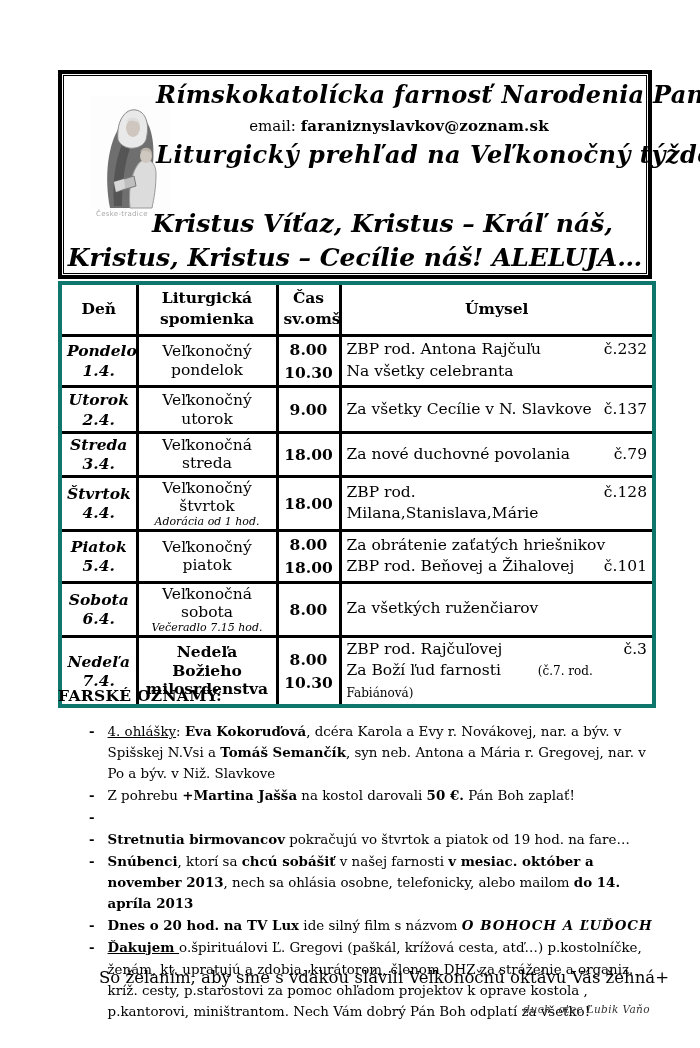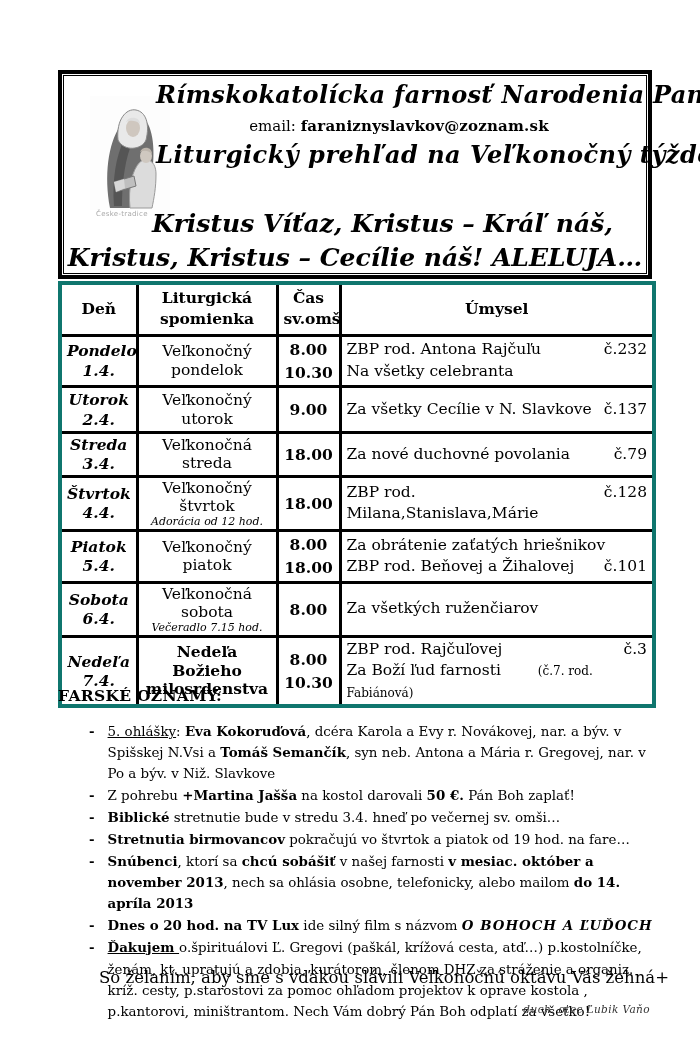--- a/index.html
+++ b/index.html
@@ -173,21 +173,21 @@
             </div>
           </td>
         </tr>
         <tr style="height: 53px;">
           <td class="day-cell">
             <div>Štvrtok</div>
             <div>4.4.</div>
           </td>
           <td class="lit-cell">
             <div>Veľkonočný  štvrtok</div>
-            <div class="lit-note">Adorácia od 12 hod.</div>
+            <div class="lit-note">Adorácia od 1 hod.</div>
           </td>
           <td class="time-cell">
             <div>18.00</div>
           </td>
           <td class="intent-cell">
             <div class="intent-line">
               <span>ZBP rod. Milana,Stanislava,Márie</span>
               <span class="intent-num">č.128</span>
             </div>
           </td>
@@ -255,29 +255,28 @@
           </td>
         </tr>
       </tbody>
   </table>
 
   <div class="oznamy">
     <div class="oznamy-title">FARSKÉ OZNAMY:</div>
     <ul class="oz-list" id="oznamy-list">
         <li class="oz-item">
           <span class="oz-dash">-</span>
-          <span><span class="u">5. ohlášky</span><span>: </span><span class="b">Eva Kokoruďová</span><span>, dcéra Karola a Evy r. Novákovej, nar. a býv. v Spišskej N.Vsi a </span><span class="b">Tomáš Semančík</span><span>, syn neb. Antona a Mária r. Gregovej, nar. v Po a býv. v Niž. Slavkove</span></span>
+          <span><span class="u">4. ohlášky</span><span>: </span><span class="b">Eva Kokoruďová</span><span>, dcéra Karola a Evy r. Novákovej, nar. a býv. v Spišskej N.Vsi a </span><span class="b">Tomáš Semančík</span><span>, syn neb. Antona a Mária r. Gregovej, nar. v Po a býv. v Niž. Slavkove</span></span>
         </li>
         <li class="oz-item">
           <span class="oz-dash">-</span>
           <span><span>Z pohrebu </span><span class="b">+Martina Jašša</span><span> na kostol darovali </span><span class="b">50 €.</span><span> Pán Boh zaplať!</span></span>
         </li>
         <li class="oz-item">
           <span class="oz-dash">-</span>
-          <span><span class="b">Biblické</span><span> stretnutie bude v stredu 3.4. hneď po večernej sv. omši…</span></span>
         </li>
         <li class="oz-item">
           <span class="oz-dash">-</span>
           <span><span class="b">Stretnutia birmovancov</span><span> pokračujú vo štvrtok a piatok od 19 hod. na fare…</span></span>
         </li>
         <li class="oz-item">
           <span class="oz-dash">-</span>
           <span><span class="b">Snúbenci</span><span>, ktorí sa </span><span class="b">chcú sobášiť</span><span> v našej farnosti </span><span class="b">v mesiac. október a november 2013</span><span>, nech sa ohlásia osobne, telefonicky, alebo mailom </span><span class="b">do 14. apríla 2013</span></span>
         </li>
         <li class="oz-item">

